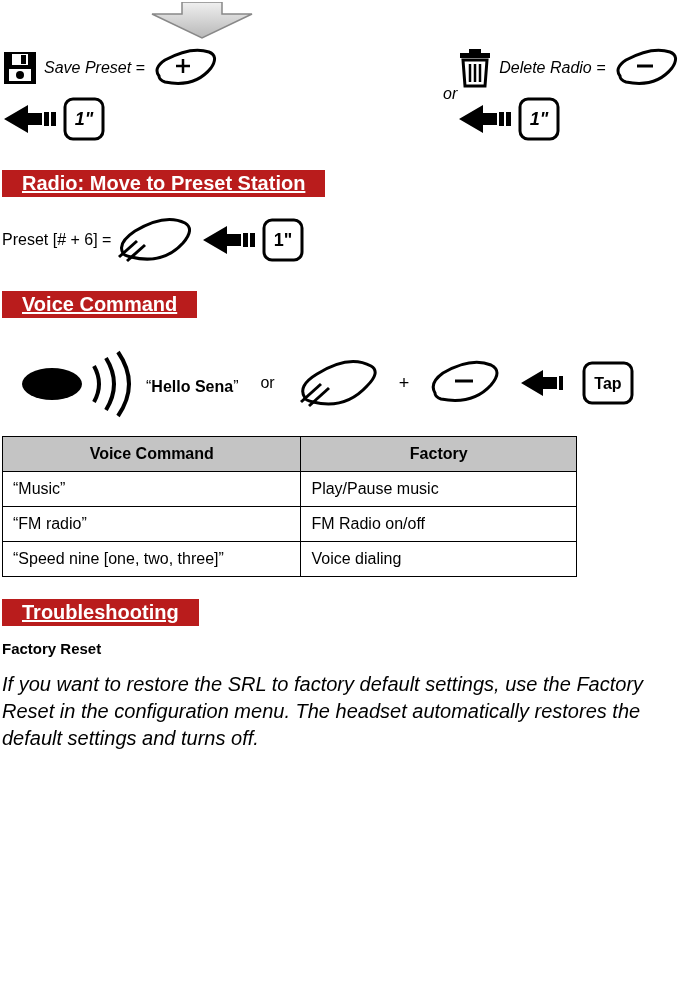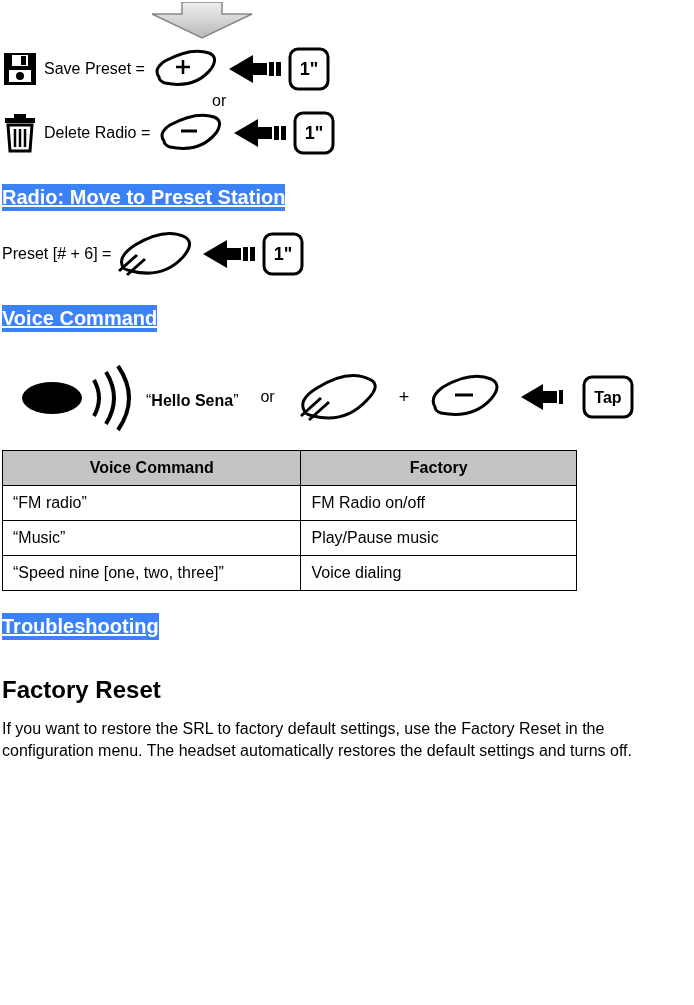--- a/index.html
+++ b/index.html
@@ -7,39 +7,39 @@
       font-family: Arial, Helvetica, sans-serif;
       font-size: 16px;
       margin: 0;
       padding: 2px 2px 2px 2px;
       width: 694px;
       color: #000;
     }
     .row { display: flex; align-items: center; flex-wrap: wrap; gap: 6px; margin: 6px 0; }
     .section-heading {
       display: inline-block;
-      background: #3b82f6;
+      background: #b91c1c;
       color: #fff;
       font-weight: bold;
       font-size: 20px;
-      padding: 2px 0;
+      padding: 2px 20px;
       margin-top: 22px;
       margin-bottom: 14px;
       text-decoration: underline;
     }
     .subheading {
       font-weight: bold;
-      font-size: 24px;
-      margin-top: 22px;
+      font-size: 15px;
       margin-bottom: 14px;
     }
     .body-text {
-      font-size: 16px;
+      font-size: 20px;
       line-height: 1.35;
       margin-top: 6px;
+      font-style: italic;
     }
     .or-label { font-size: 16px; margin: 0 8px; }
     table.vc {
       border-collapse: collapse;
       width: 575px;
       margin-top: 18px;
     }
     table.vc th, table.vc td {
       border: 1.5px solid #000;
       padding: 8px 10px;
@@ -52,21 +52,21 @@
       font-weight: bold;
     }
     .icon-svg { display: inline-block; vertical-align: middle; }
     .down-arrow-wrap { padding-left: 140px; }
     .voice-block { display: flex; align-items: center; gap: 14px; margin-top: 16px; margin-bottom: 12px; padding-left: 14px;}
     .voice-left { display: flex; flex-direction: row; align-items: center; }
     .hello-sena { margin-top: 8px; font-size: 16px; }
     .hello-sena strong { font-weight: bold; }
     .plus { font-size: 18px; margin: 0 4px; }
     .label-text { font-size: 16px; }
-    .preset-rows { display:flex; flex-direction:column; align-items:flex-start; }
+    .preset-rows { display:flex; align-items:center;font-style:italic; }
     .or-stacked { margin-left: 210px; font-size:16px; margin-top:-6px; margin-bottom:-6px;}
   </style>
 </head>
 <body>
 
 <div class="down-arrow-wrap">
   <svg class="icon-svg" width="120" height="38" viewBox="0 0 120 38">
     <defs>
       <linearGradient id="g1" x1="0" y1="0" x2="0" y2="1">
         <stop offset="0" stop-color="#f0f0f0"></stop>
@@ -223,28 +223,28 @@
 
 <table class="vc">
   <thead>
     <tr>
       <th style="width:52%">Voice Command</th>
       <th>Factory</th>
     </tr>
   </thead>
   <tbody>
     <tr>
+      <td>“Music”</td>
+      <td>Play/Pause music</td>
+    </tr>
+    <tr>
       <td>“FM radio”</td>
       <td>FM Radio on/off</td>
     </tr>
     <tr>
-      <td>“Music”</td>
-      <td>Play/Pause music</td>
-    </tr>
-    <tr>
       <td>“Speed nine [one, two, three]”</td>
       <td>Voice dialing</td>
     </tr>
   </tbody>
 </table>
 
 <div><span class="section-heading">Troubleshooting</span></div>
 
 <div class="subheading">Factory Reset</div>
 

